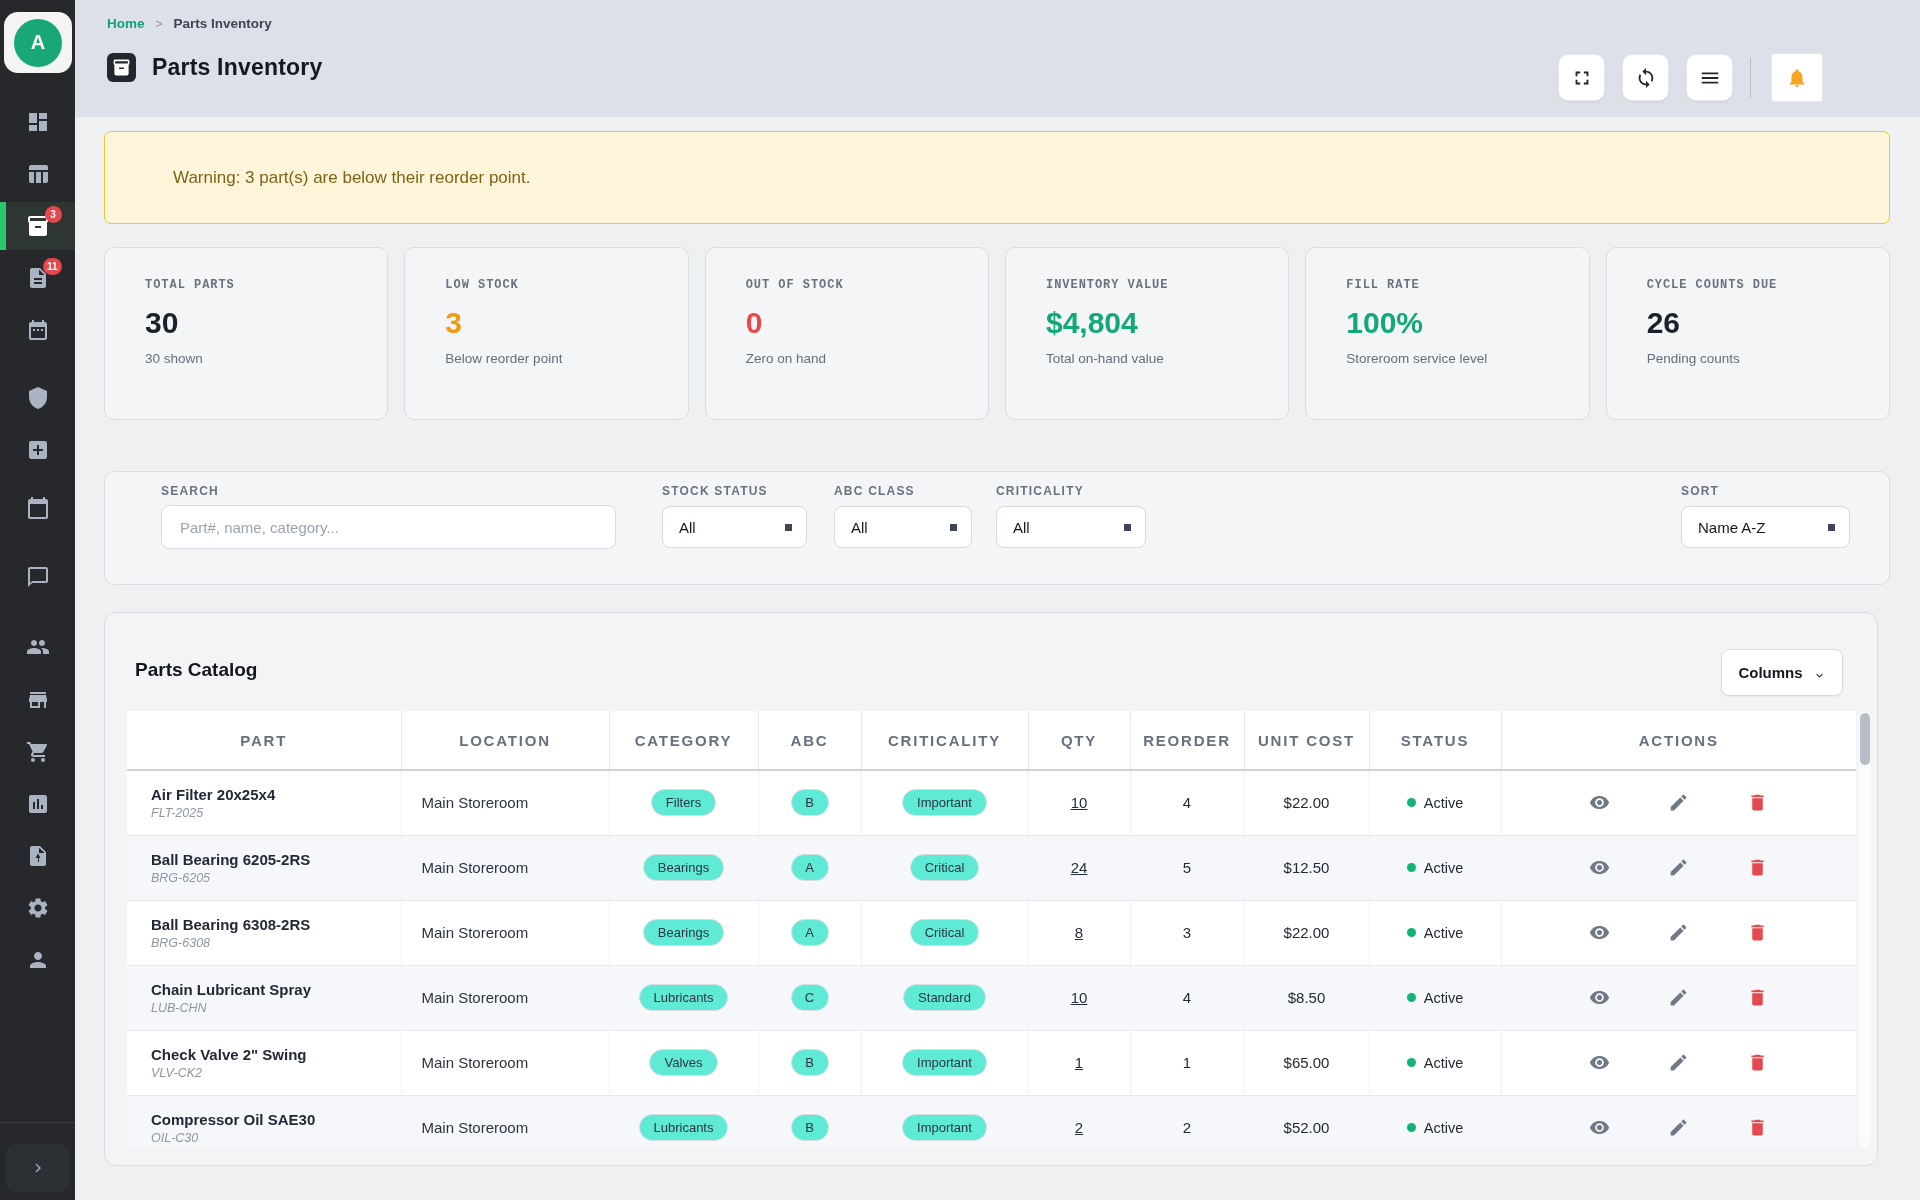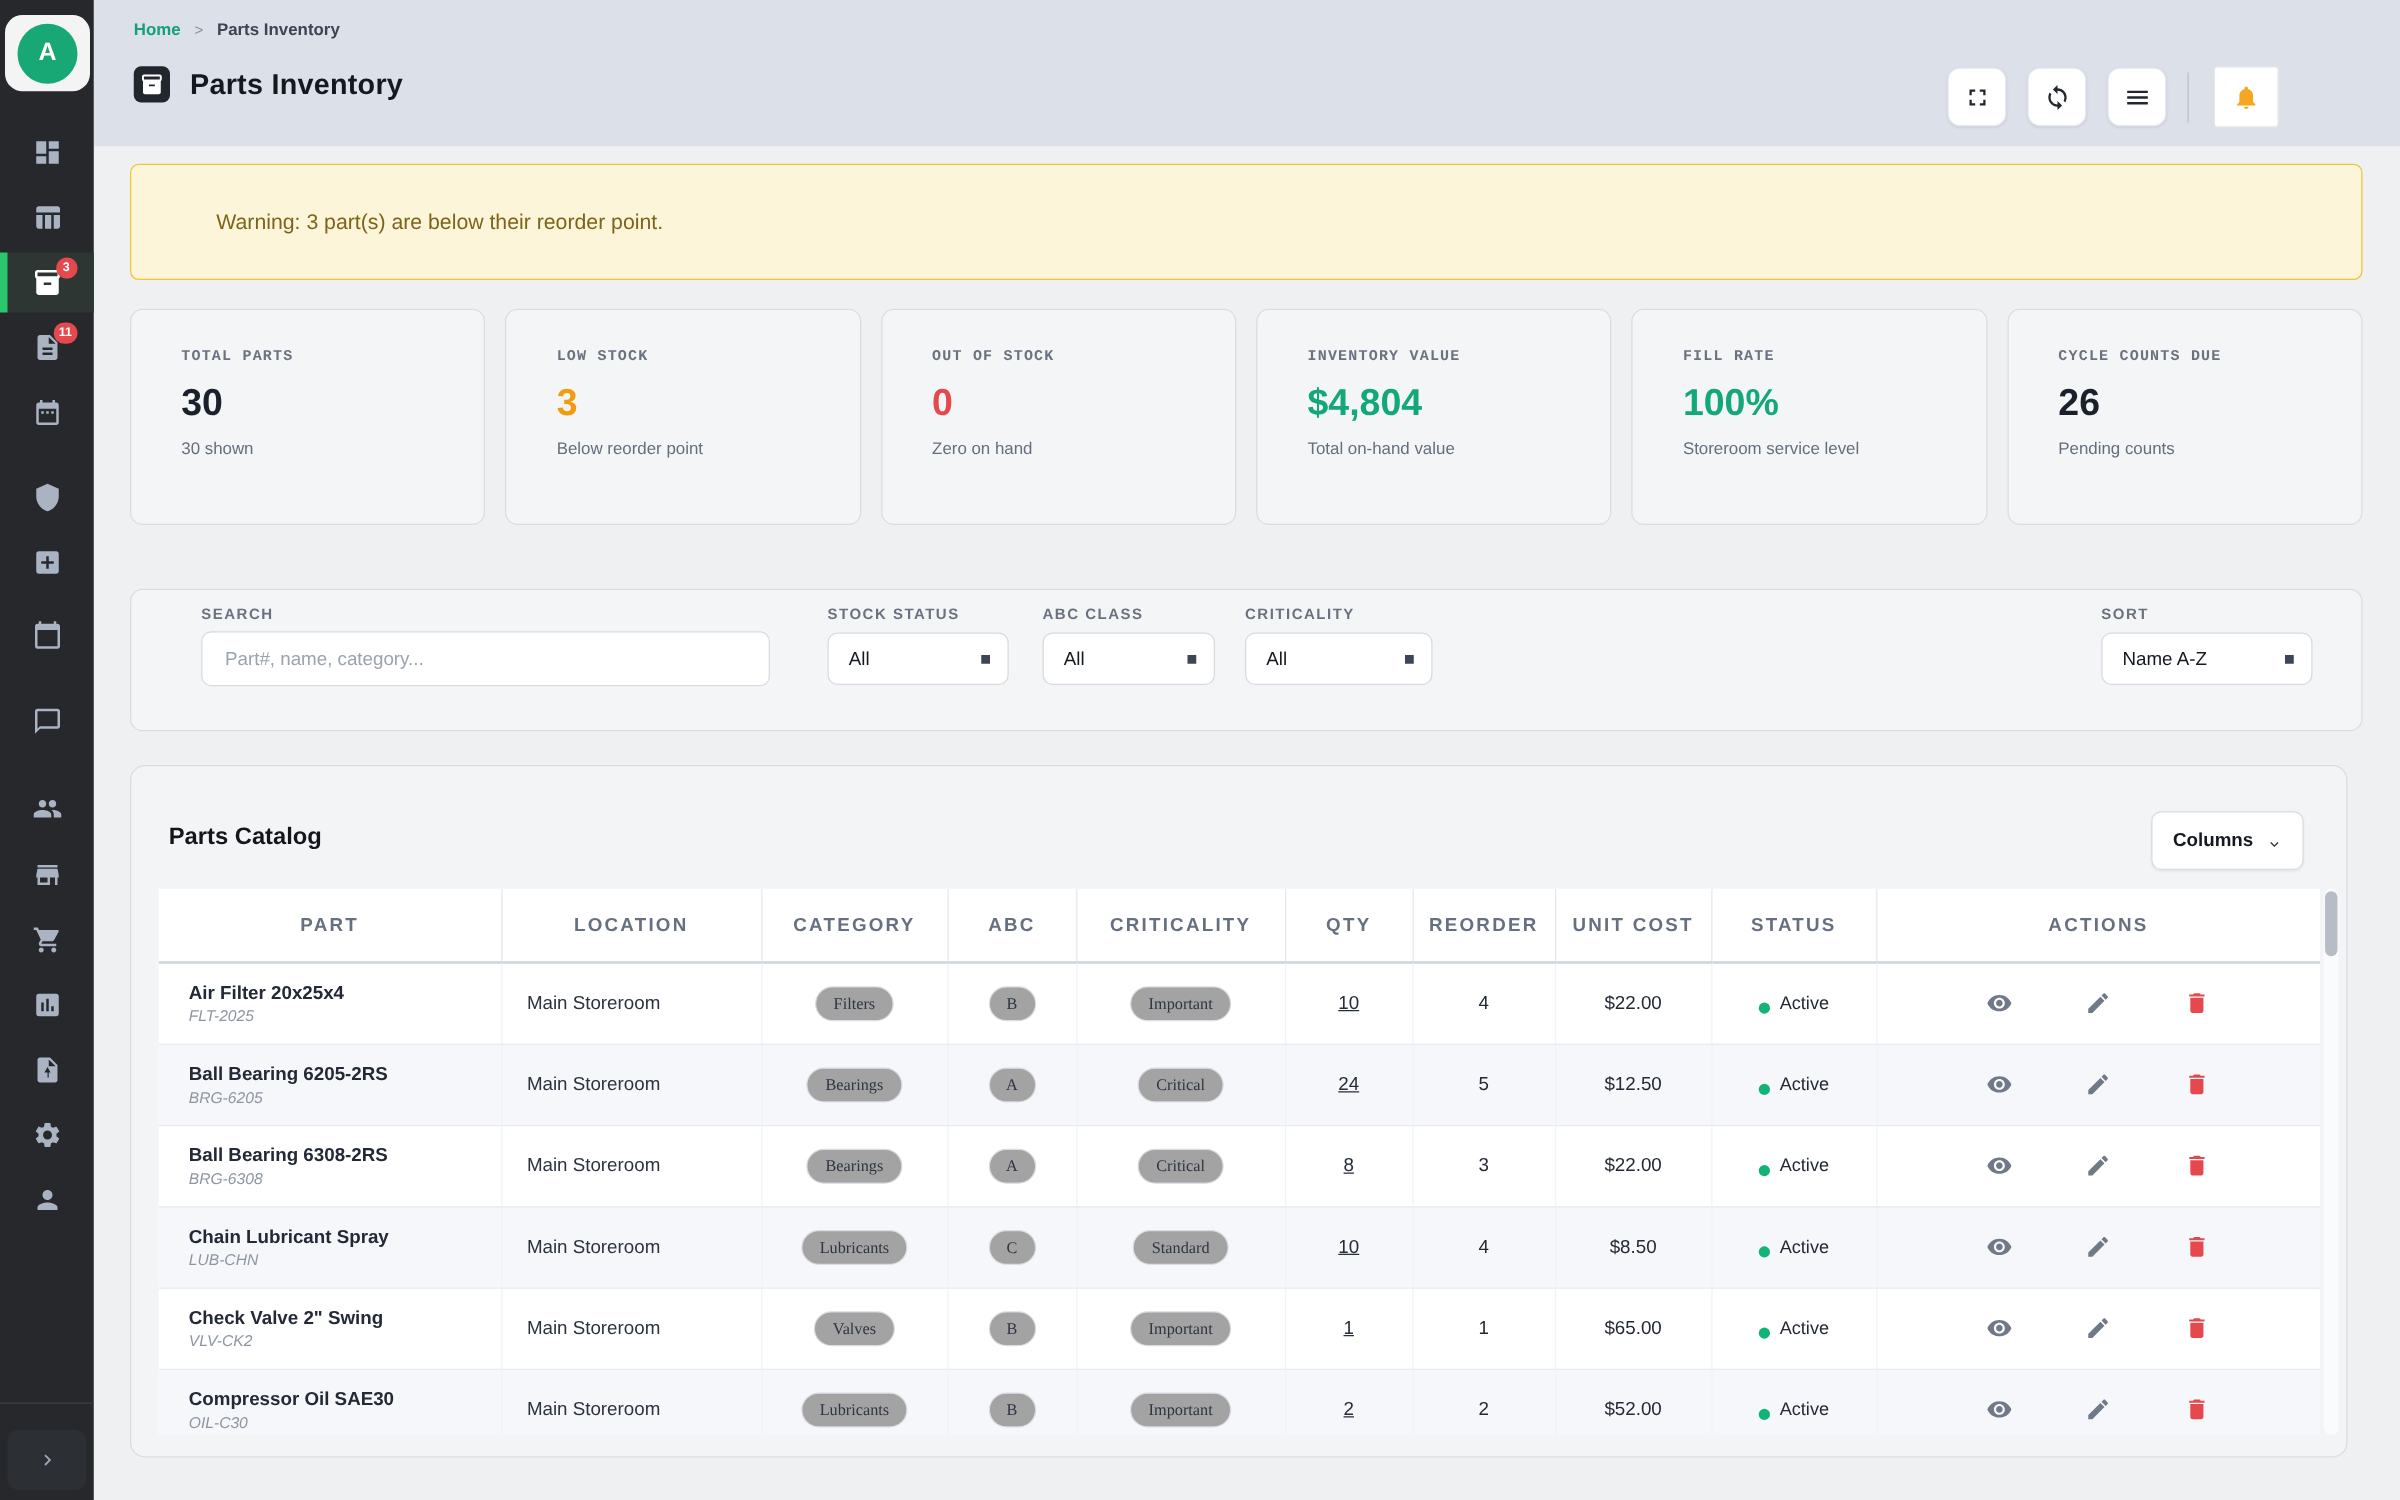--- a/index.html
+++ b/index.html
@@ -68,24 +68,24 @@
   table{border-collapse:collapse;table-layout:fixed;width:1729px;}
   thead th{height:56px;background:#fff;font-size:15px;font-weight:600;color:#66707f;letter-spacing:.12em;border-bottom:2px solid #ccd3db;border-right:1px solid #e4e7ec;}
   thead th:last-child{border-right:none;}
   tbody td{height:65px;box-sizing:border-box;border-bottom:1px solid #e8eaee;border-right:1px solid #f0f2f5;text-align:center;font-size:15px;color:#242a35;}
   tbody td:last-child{border-right:none;}
   tr.striped{background:#f6f7fa;}
   td.c-part{text-align:left;padding-left:24px;}
   .p-name{font-size:15px;font-weight:600;color:#232936;}
   .p-code{margin-top:3px;font-size:12.5px;color:#8e96a3;font-style:italic;}
   td.c-loc{text-align:left;padding-left:20px;color:#2c3340;}
-  .pill{display:inline-block;padding:5px 14px;background:#a3a3a3;border:1px solid #d9dce2;border-radius:999px;font-size:13px;color:#2e3542;font-family:Liberation Serif, serif;}
+  .pill{display:inline-block;padding:5px 14px;background:#5eead4;border:1px solid #d9dce2;border-radius:999px;font-size:13px;color:#2e3542;}
   .pill.abc{padding:5px 0;width:36px;text-align:center;}
   .qty-link{color:#262d3a;text-decoration:underline;cursor:pointer;}
-  .status-cell{display:flex;align-items:flex-end;justify-content:center;gap:8px;}
+  .status-cell{display:flex;align-items:center;justify-content:center;gap:8px;}
   .dot{width:9px;height:9px;border-radius:50%;background:#12b377;}
   .st-label{font-size:14.5px;color:#222834;}
   .actions-cell{display:flex;align-items:center;justify-content:center;gap:53px;}
   .act-btn{width:26px;height:26px;display:flex;align-items:center;justify-content:center;cursor:pointer;background:none;border:none;padding:0;}
   .act-btn svg{width:21px;height:21px;}
   .act-eye,.act-pencil{color:#6f7988;}
   .act-trash{color:#e5484d;}
   .tbl-scrollbar{position:absolute;left:1754px;top:98px;width:12px;height:437px;background:#fafbfc;border-radius:6px;}
   .tbl-thumb{position:absolute;left:1px;top:2px;width:10px;height:52px;background:#b7bdc7;border-radius:6px;cursor:pointer;}
 </style>

